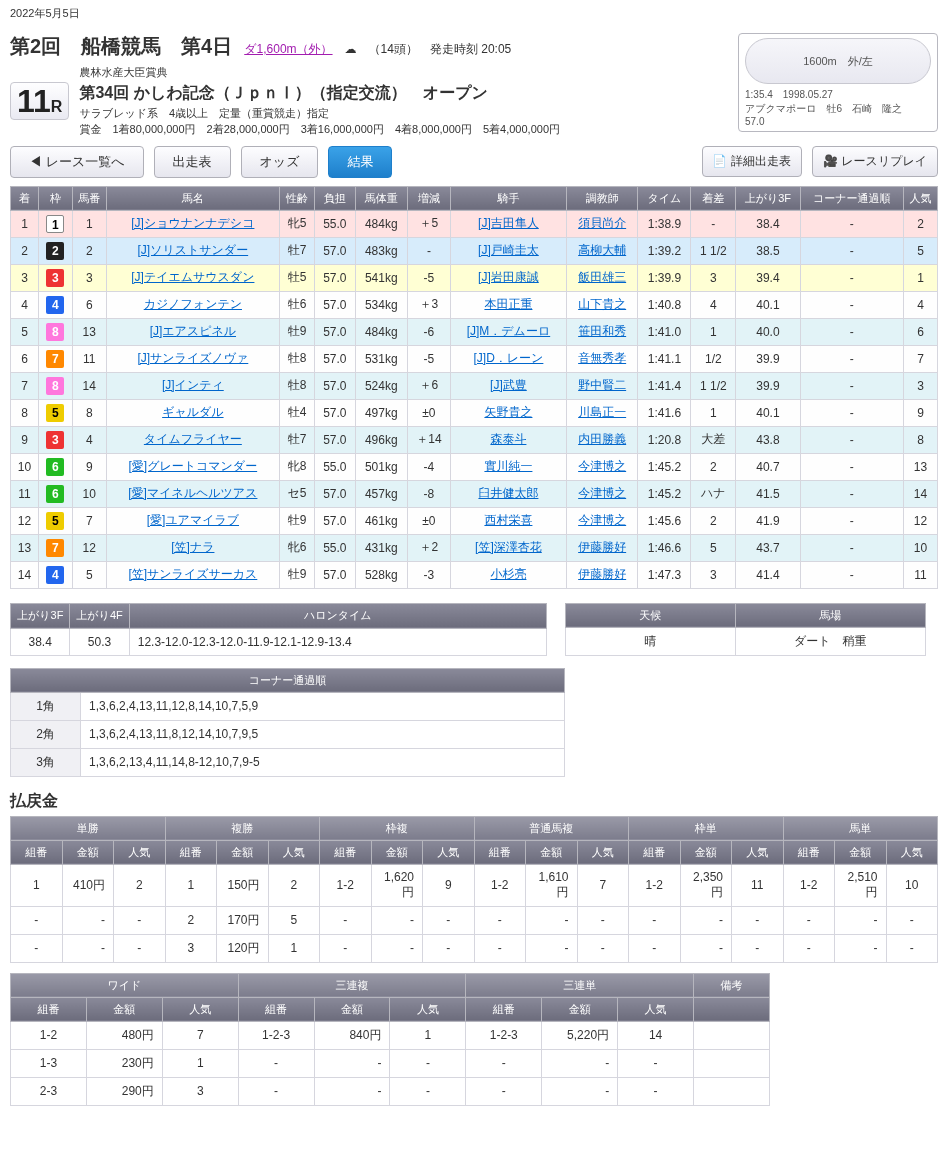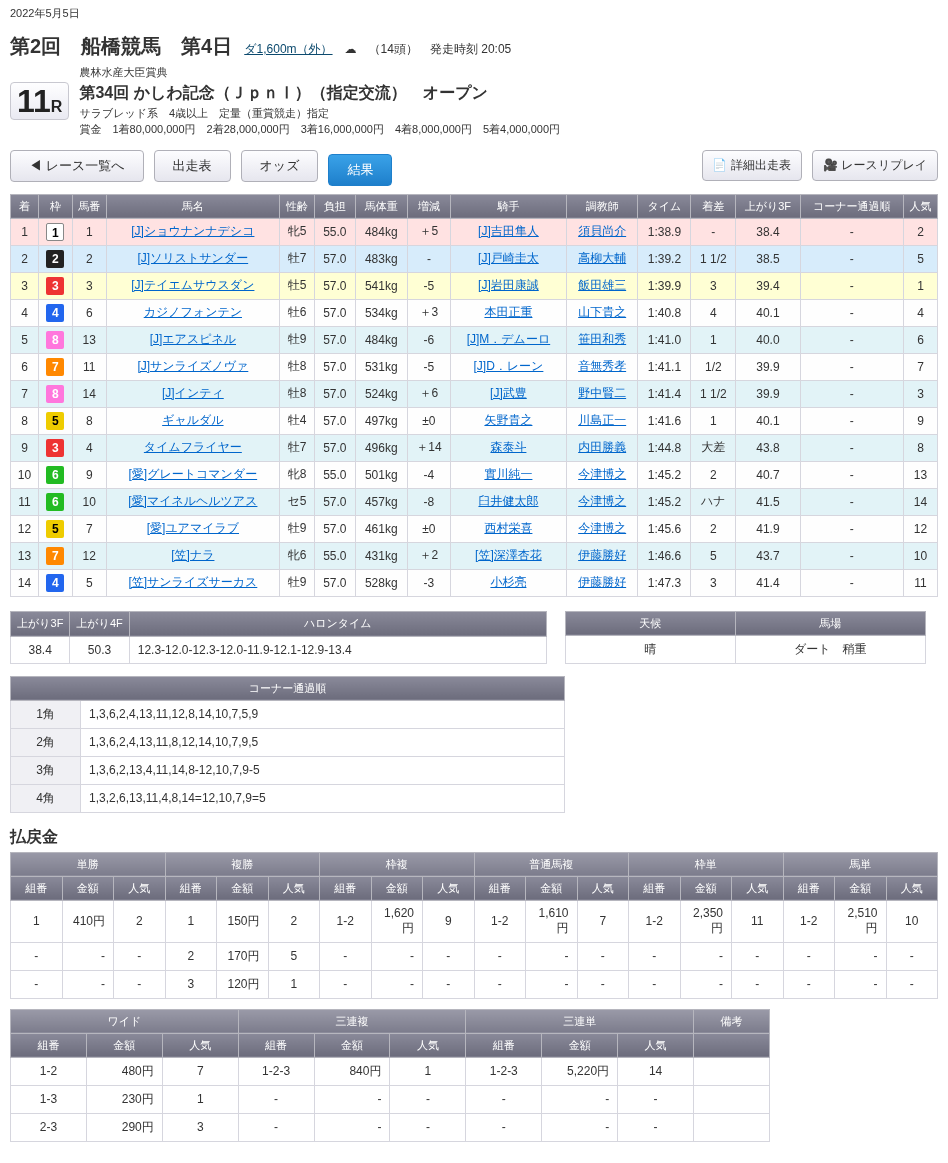--- a/index.html
+++ b/index.html
@@ -9,21 +9,21 @@
     font-size: 12px;
     color: #333;
     background: #fff;
   }
   .page { width: 948px; padding: 6px 10px; }
   .date { font-size: 11px; margin-bottom: 12px; }
   .header { display: flex; align-items: flex-start; gap: 8px; }
   .header-left { flex: 1; }
   .header-top { display: flex; align-items: baseline; gap: 12px; }
   .header-title1 { font-size: 20px; font-weight: bold; color: #333; }
-  .course-link { color: #0c4a6e; text-decoration: underline; }
+  .course-link { color: #a21caf; text-decoration: underline; }
   .header-meta { font-size: 12px; }
   .race-row { display: flex; align-items: center; gap: 10px; margin-top: 4px; }
   .race-num-box {
     border: 1px solid #c8c8d0; background: linear-gradient(#fefeff,#eaeaf2);
     border-radius: 4px; padding: 2px 6px; text-align: center;
     font-size: 32px; font-weight: bold; color: #222; line-height: 1;
   }
   .race-num-box small { font-size: 16px; font-weight: bold; }
   .race-info { line-height: 1.5; }
   .race-info .sub { font-size: 11px; color: #333; }
@@ -39,21 +39,21 @@
     font-size: 11px; color: #555;
   }
   .toolbar { display: flex; align-items: center; gap: 10px; margin: 8px 0; }
   .btn {
     border: 1px solid #b0b0b8; border-radius: 4px;
     background: linear-gradient(#fdfdff,#e6e6ee);
     padding: 6px 18px; font-size: 13px; cursor: pointer;
     color: #333;
   }
   .btn.active {
-    background: linear-gradient(#3aa2e8,#1e7fcb); color: #fff; border-color: #1e7fcb; margin-top: 8px;
+    background: linear-gradient(#3aa2e8,#1e7fcb); color: #fff; border-color: #1e7fcb;
   }
   .btn.small { padding: 6px 10px; font-size: 12px; }
   .spacer { flex: 1; }
   table.results { width: 100%; border-collapse: collapse; }
   .results th {
     background: linear-gradient(#8a8a9a,#6c6c7c); color: #fff;
     font-weight: normal; font-size: 11px; padding: 4px 2px;
     border: 1px solid #b6b6be; text-align: center; white-space: nowrap;
   }
   .results td {
@@ -123,20 +123,26 @@
           <span>11</span><small>R</small>
         </div>
         <div class="race-info">
           <div class="sub">農林水産大臣賞典</div>
           <div class="main">第34回 かしわ記念（ＪｐｎⅠ）（指定交流）　オープン</div>
           <div class="sub">サラブレッド系　4歳以上　定量（重賞競走）指定</div>
           <div class="sub">賞金　1着80,000,000円　2着28,000,000円　3着16,000,000円　4着8,000,000円　5着4,000,000円</div>
         </div>
       </div>
     </div>
+    <div class="record-box">
+      <div class="track">1600m　外/左</div>
+      <div>1:35.4　1998.05.27</div>
+      <div>アブクマポーロ　牡6　石崎　隆之</div>
+      <div>57.0</div>
+    </div>
   </div>
 
   <div class="toolbar">
     <button class="btn">◀ <span>レース一覧へ</span></button>
     <button class="btn">出走表</button>
     <button class="btn">オッズ</button>
     <button class="btn active">結果</button>
     <div class="spacer"></div>
     <button class="btn small">📄 <span>詳細出走表</span></button>
     <button class="btn small">🎥 <span>レースリプレイ</span></button>
@@ -303,21 +309,21 @@
           <td>9</td>
           <td><span class="waku w3">3</span></td>
           <td>4</td>
           <td class="horse-cell"><span class="horse-link">タイムフライヤー</span></td>
           <td>牡7</td>
           <td>57.0</td>
           <td>496kg</td>
           <td>＋14</td>
           <td><span class="jockey-link">森泰斗</span></td>
           <td><span class="trainer-link">内田勝義</span></td>
-          <td>1:44.8</td>
+          <td>1:20.8</td>
           <td>大差</td>
           <td>43.8</td>
           <td>-</td>
           <td>8</td>
         </tr>
         <tr class="r4">
           <td>10</td>
           <td><span class="waku w6">6</span></td>
           <td>9</td>
           <td class="horse-cell"><span class="horse-link">[愛]グレートコマンダー</span></td>
@@ -445,24 +451,20 @@
     <td class="left">1,3,6,2,4,13,11,12,8,14,10,7,5,9</td>
         </tr>
         <tr>
           <td style="width:70px;background:#f0f0f4">2角</td>
     <td class="left">1,3,6,2,4,13,11,8,12,14,10,7,9,5</td>
         </tr>
         <tr>
           <td style="width:70px;background:#f0f0f4">3角</td>
     <td class="left">1,3,6,2,13,4,11,14,8-12,10,7,9-5</td>
         </tr>
-        <tr>
-          <td style="width:70px;background:#f0f0f4">4角</td>
-    <td class="left">1,3,2,6,13,11,4,8,14=12,10,7,9=5</td>
-        </tr>
       </tbody>
   </table>
 
   <h3 class="sec">払戻金</h3>
 
   <table class="payout-table">
     <thead>
       <tr id="pay1-cat">
           <th class="cat" colspan="3">単勝</th>
           <th class="cat" colspan="3">複勝</th>

